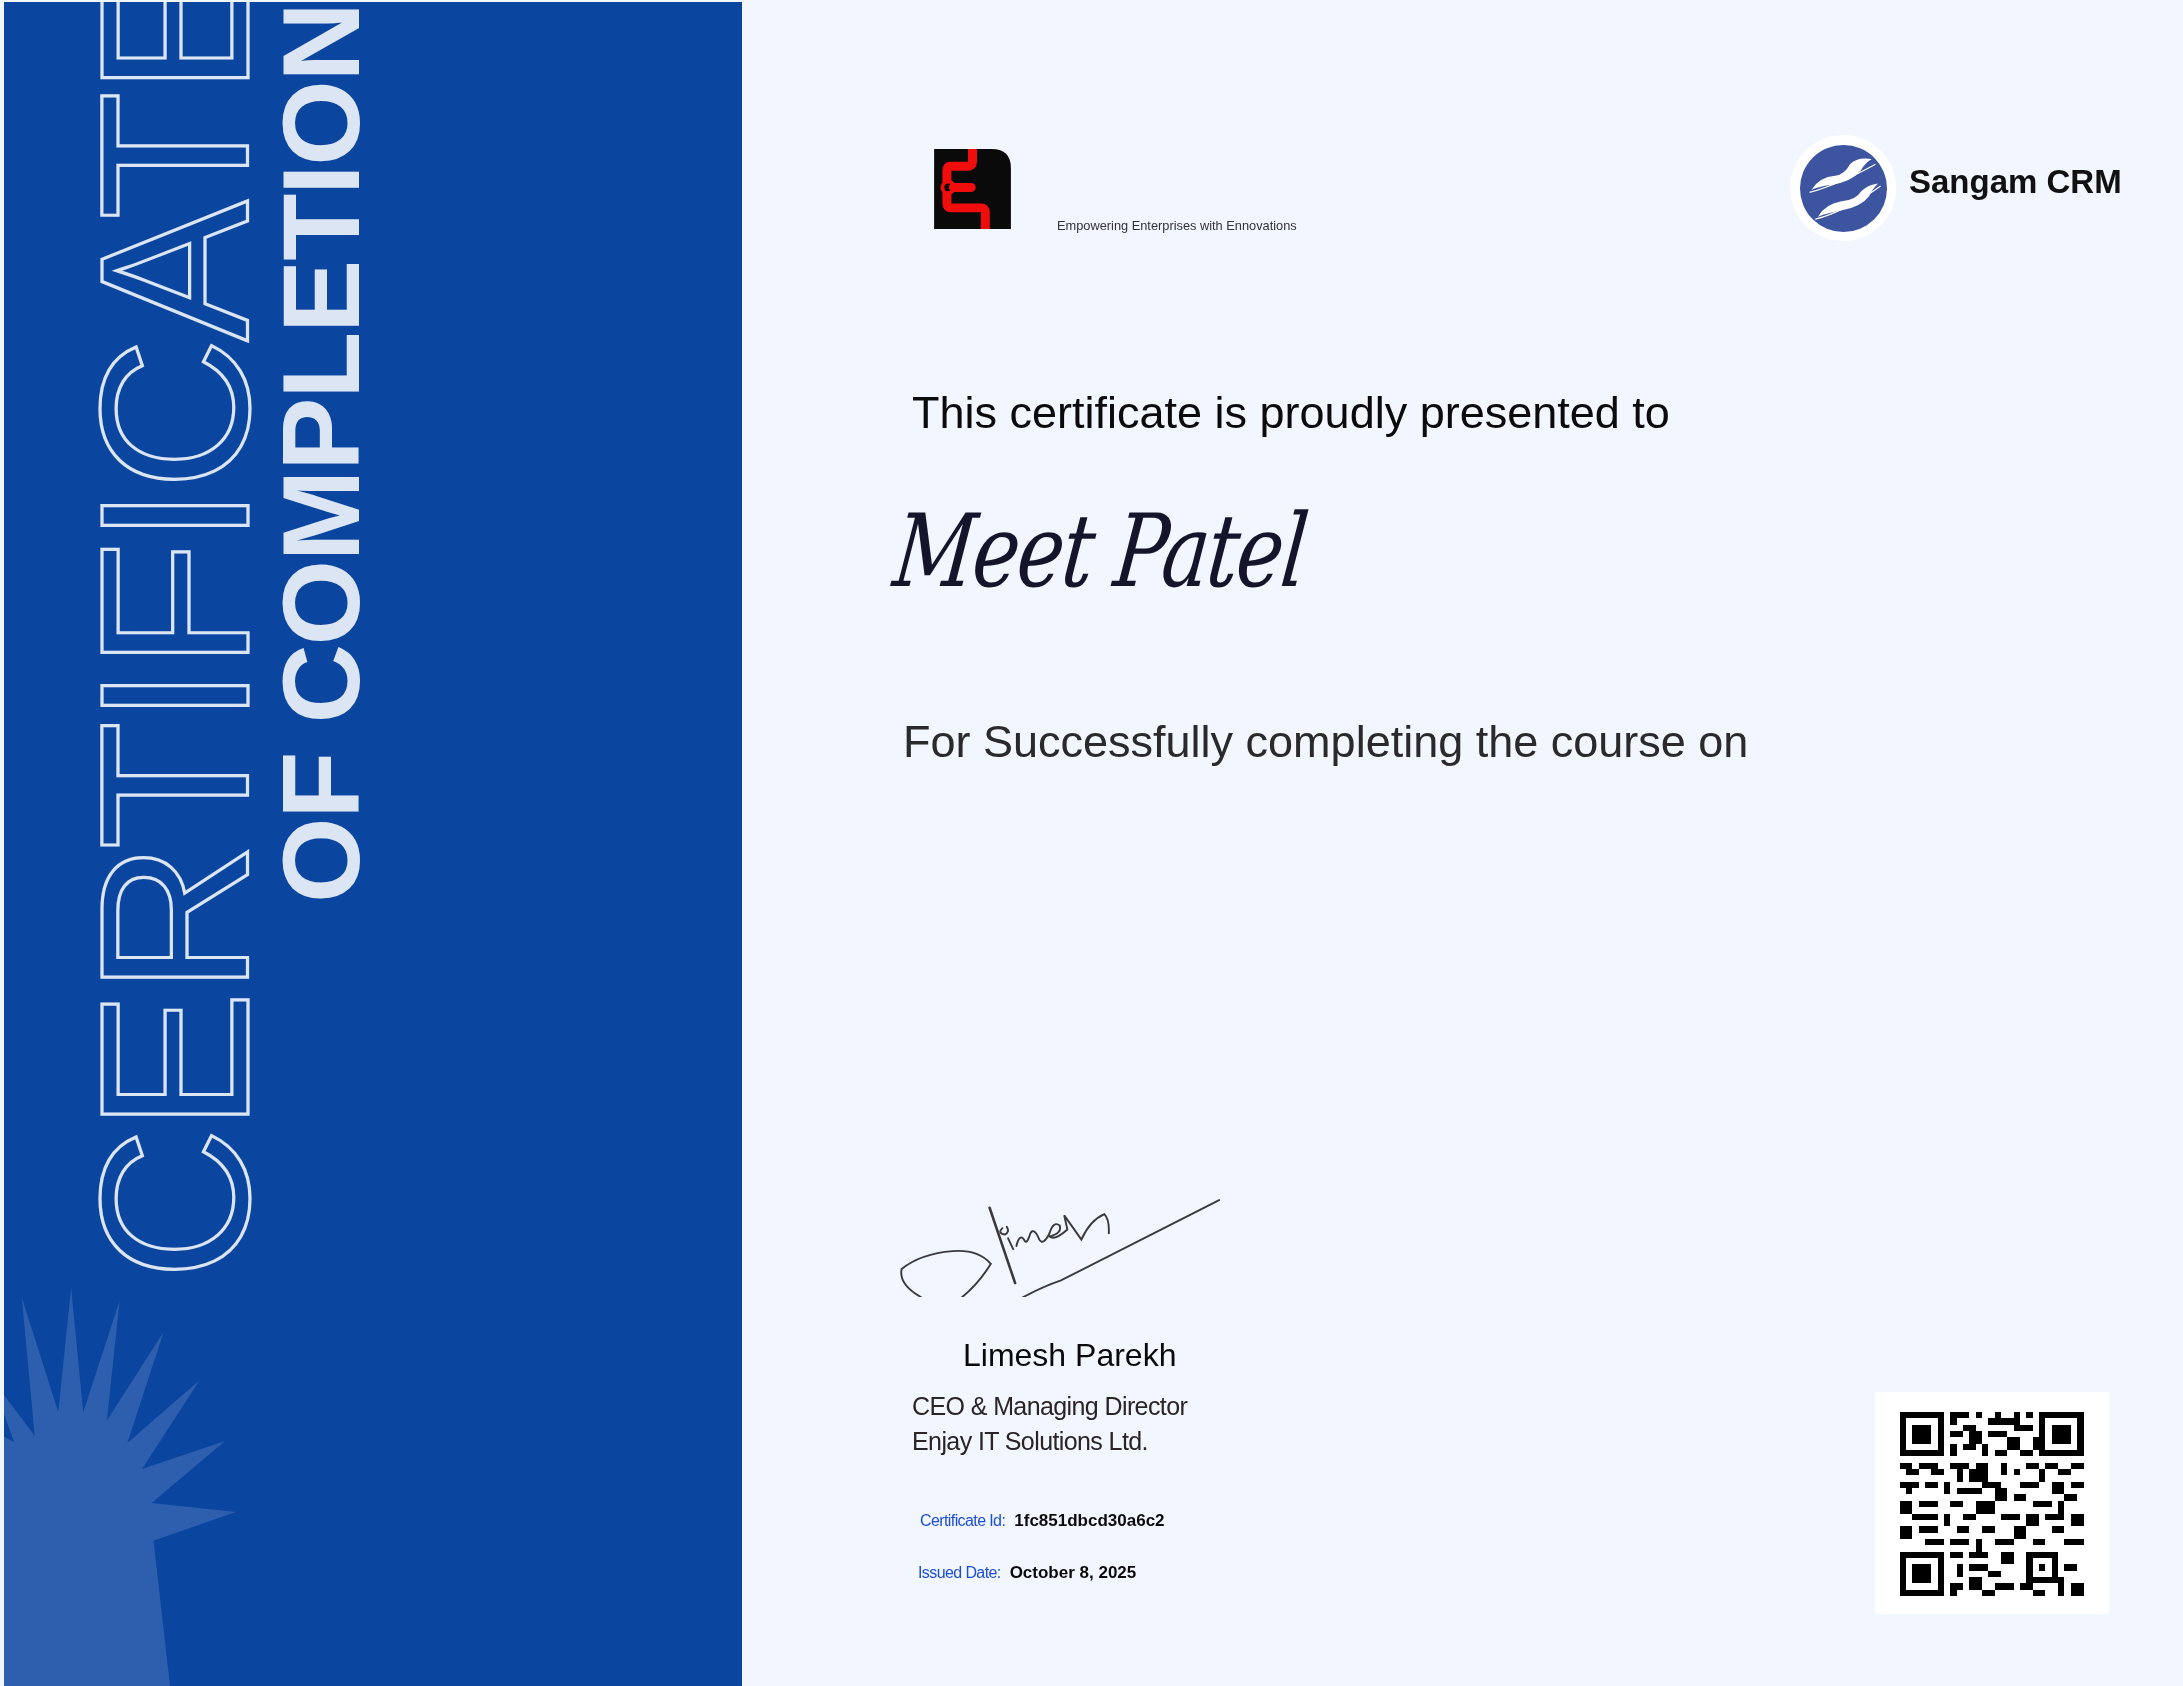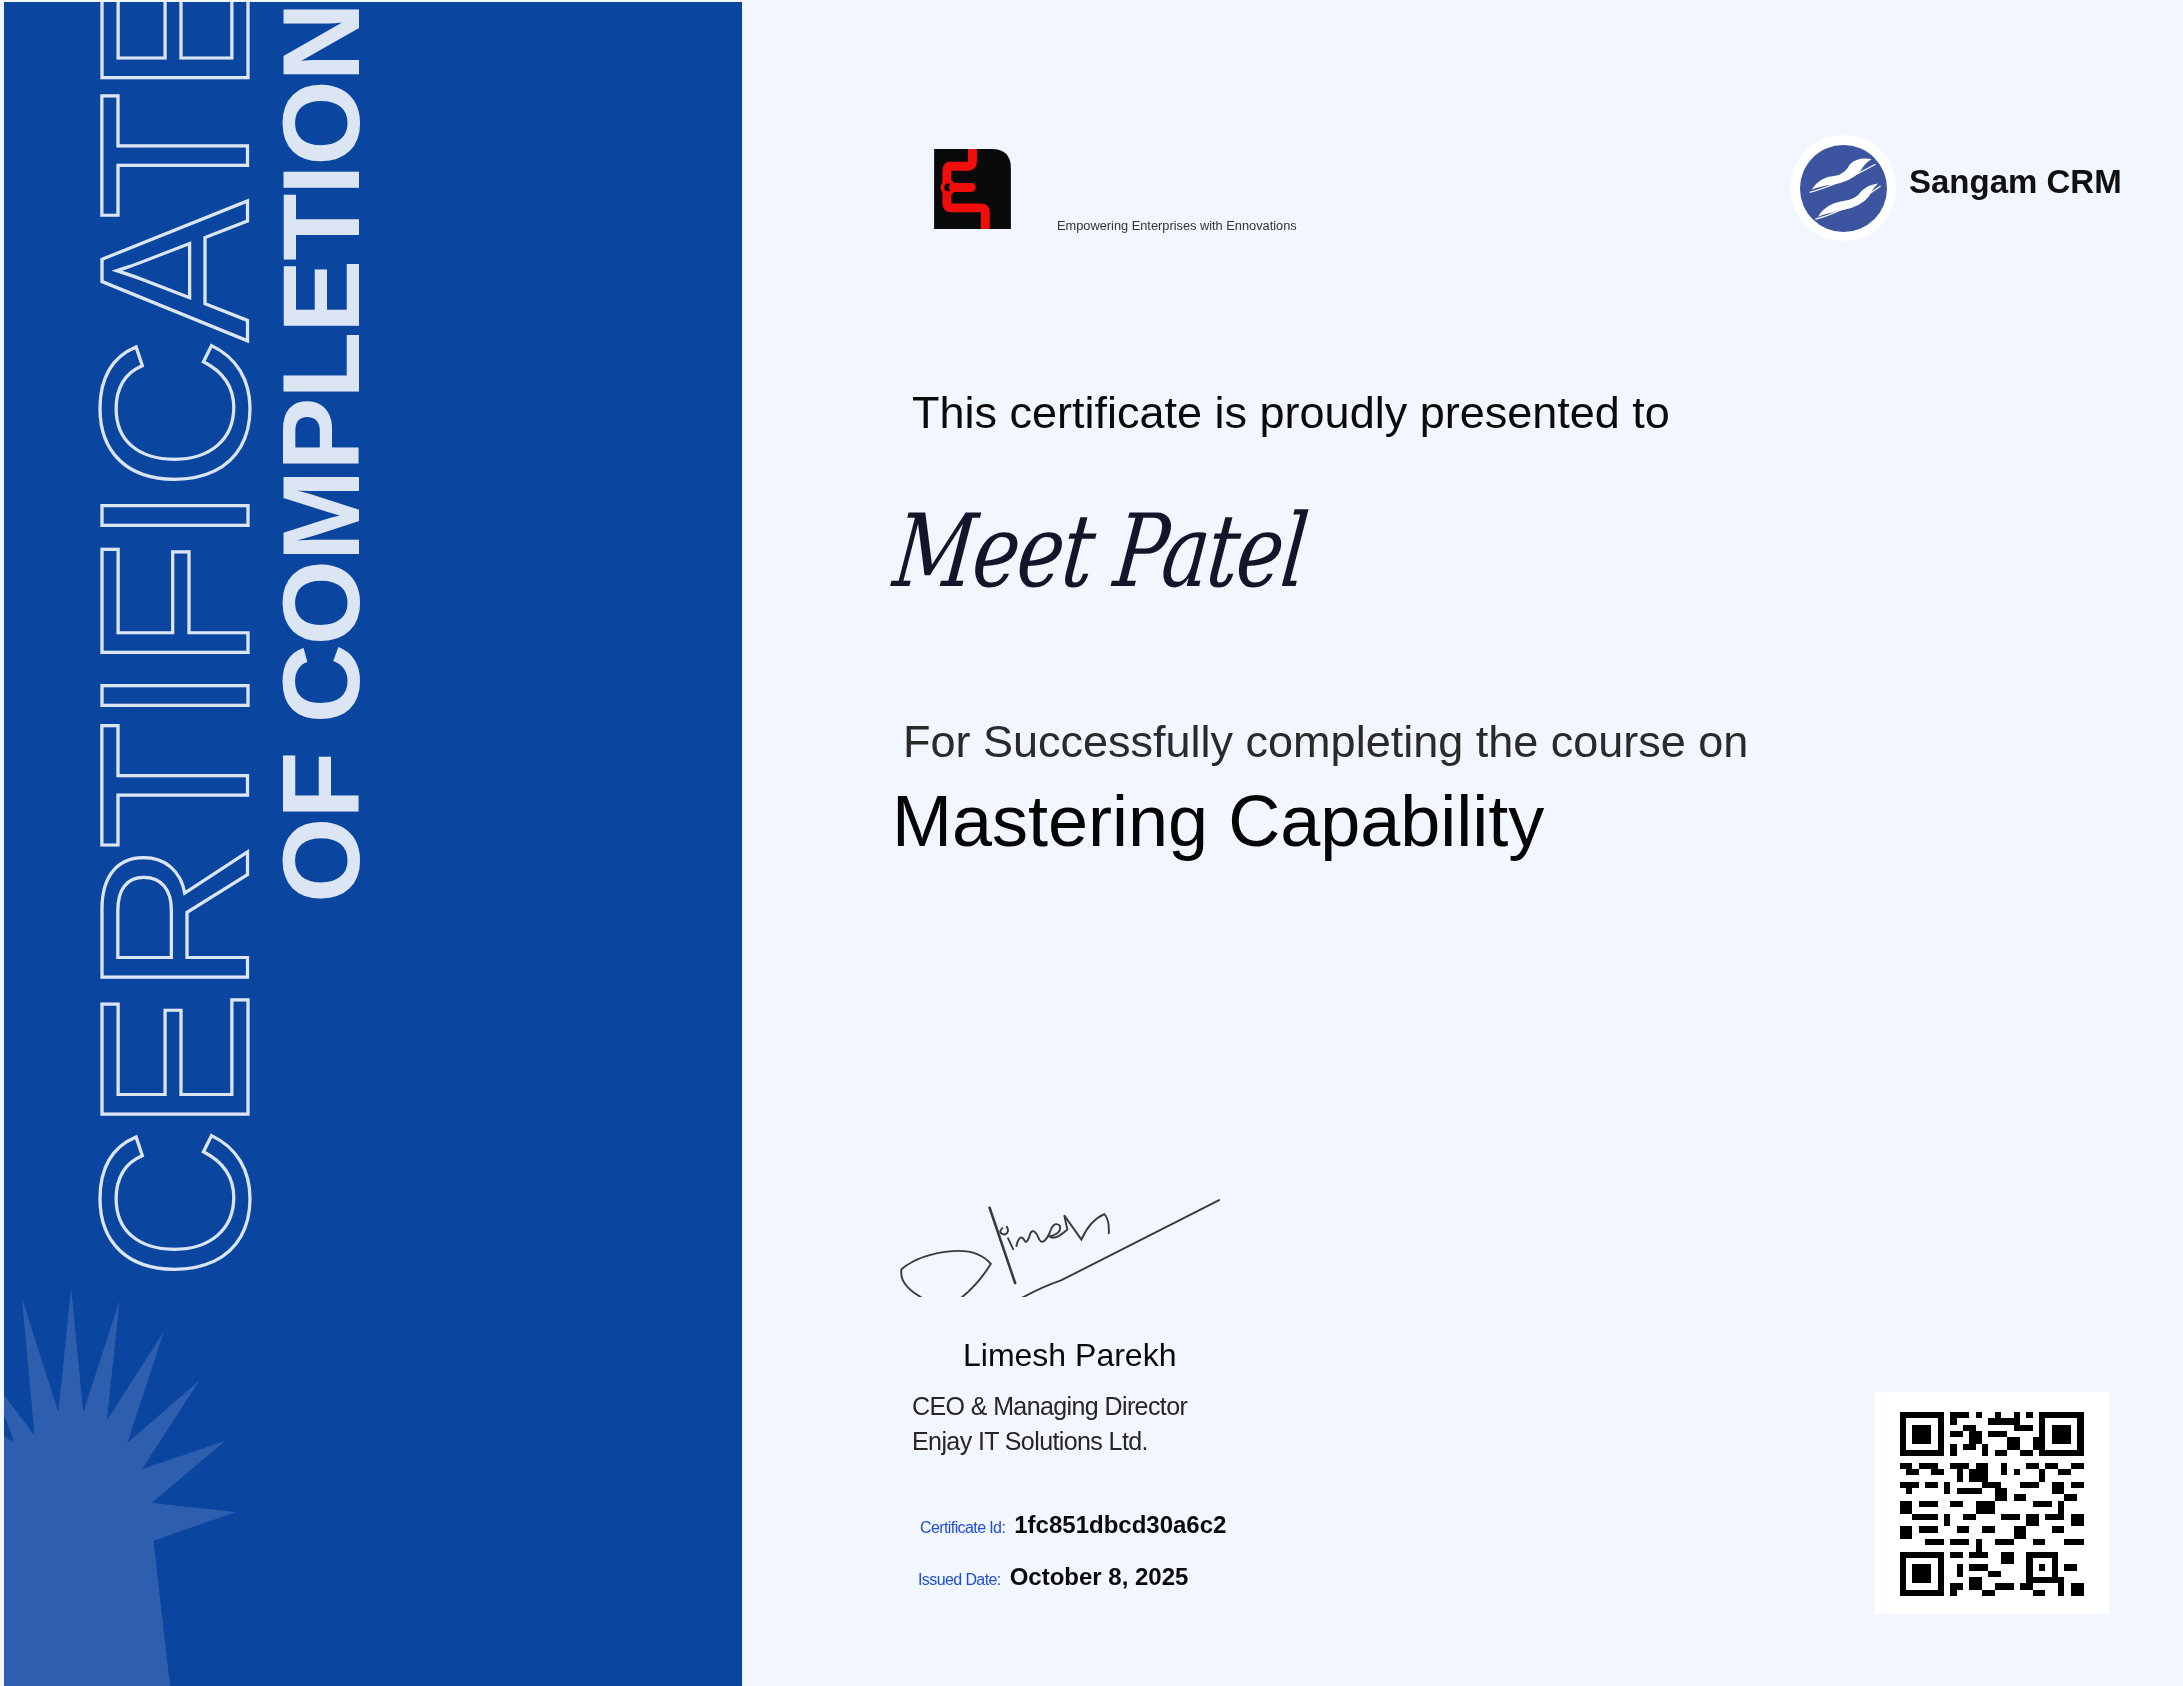--- a/index.html
+++ b/index.html
@@ -59,21 +59,21 @@
   .signature { position: absolute; left: 882px; top: 1144px; width: 358px; height: 153px; }
 
   .signer-name { position: absolute; left: 915px; top: 1337px; font-size: 32px; color: #0A0A0A; white-space: nowrap; margin-left: 48px; }
   .signer-role { position: absolute; left: 912px; top: 1392px; font-size: 25px; color: #2A2424; white-space: nowrap; letter-spacing: -0.6px; }
   .signer-company { position: absolute; left: 912px; top: 1427px; font-size: 25px; color: #2A2424; white-space: nowrap; letter-spacing: -0.6px; }
 
   .meta-row { position: absolute; white-space: nowrap; }
   .meta-id { left: 920px; top: 1511px; }
   .meta-date { left: 918px; top: 1563px; }
   .meta-label { font-size: 16px; color: #1d4ed8; letter-spacing: -0.6px; }
-  .meta-value { font-size: 24px; font-weight: 700; color: #0A0A0A; margin-left: 9px; }
+  .meta-value { font-size: 17px; font-weight: 700; color: #0A0A0A; margin-left: 9px; }
 
   .qr-box { position: absolute; left: 1875px; top: 1392px; width: 234px; height: 222px; background: #FFFFFF; }
   .qr-box svg { position: absolute; left: 20.4px; top: 20px; width: 193px; height: 184px; }
 </style>
 </head>
 <body>
 
 <div class="side-panel">
   <svg class="starburst" viewBox="0 0 1155 2637">
     <polygon fill="#2E5FAE" points="
@@ -106,21 +106,20 @@
       <path d="M24,116 Q70,104 126,64" stroke="#FFFFFF" stroke-width="2" fill="none"></path>
     </svg>
   </div>
   <div class="sangam-text">Sangam CRM</div>
 </div>
 
 <div class="presented">This certificate is proudly presented to</div>
 <div class="recipient">Meet Patel</div>
 <div class="completing">For Successfully completing the course on</div>
 <div class="course-title">
-  <div>Mastering Capability</div>
 </div>
 
 <svg class="signature" viewBox="0 0 560 240">
   <g fill="none" stroke="#3A3A3A" stroke-linecap="round">
     <path d="M168,100 L208,218" stroke-width="4"></path>
     <path d="M170,188 Q150,165 110,168 Q60,172 30,196 Q25,220 60,240 Q95,262 125,240 Q150,220 170,188" stroke-width="3"></path>
     <path d="M188,132 Q180,140 192,142 Q200,138 195,130 M205,165 L197,148 M210,160 Q215,140 222,150 Q226,160 232,140 Q238,130 246,150 Q252,160 262,140 Q268,120 278,128 Q282,140 262,145 Q270,152 290,134 L285,112 Q298,130 312,150 Q325,120 348,110 Q356,118 355,140" stroke-width="3"></path>
     <path d="M210,246 Q250,224 280,214 L528,88" stroke-width="3"></path>
   </g>
 </svg>

